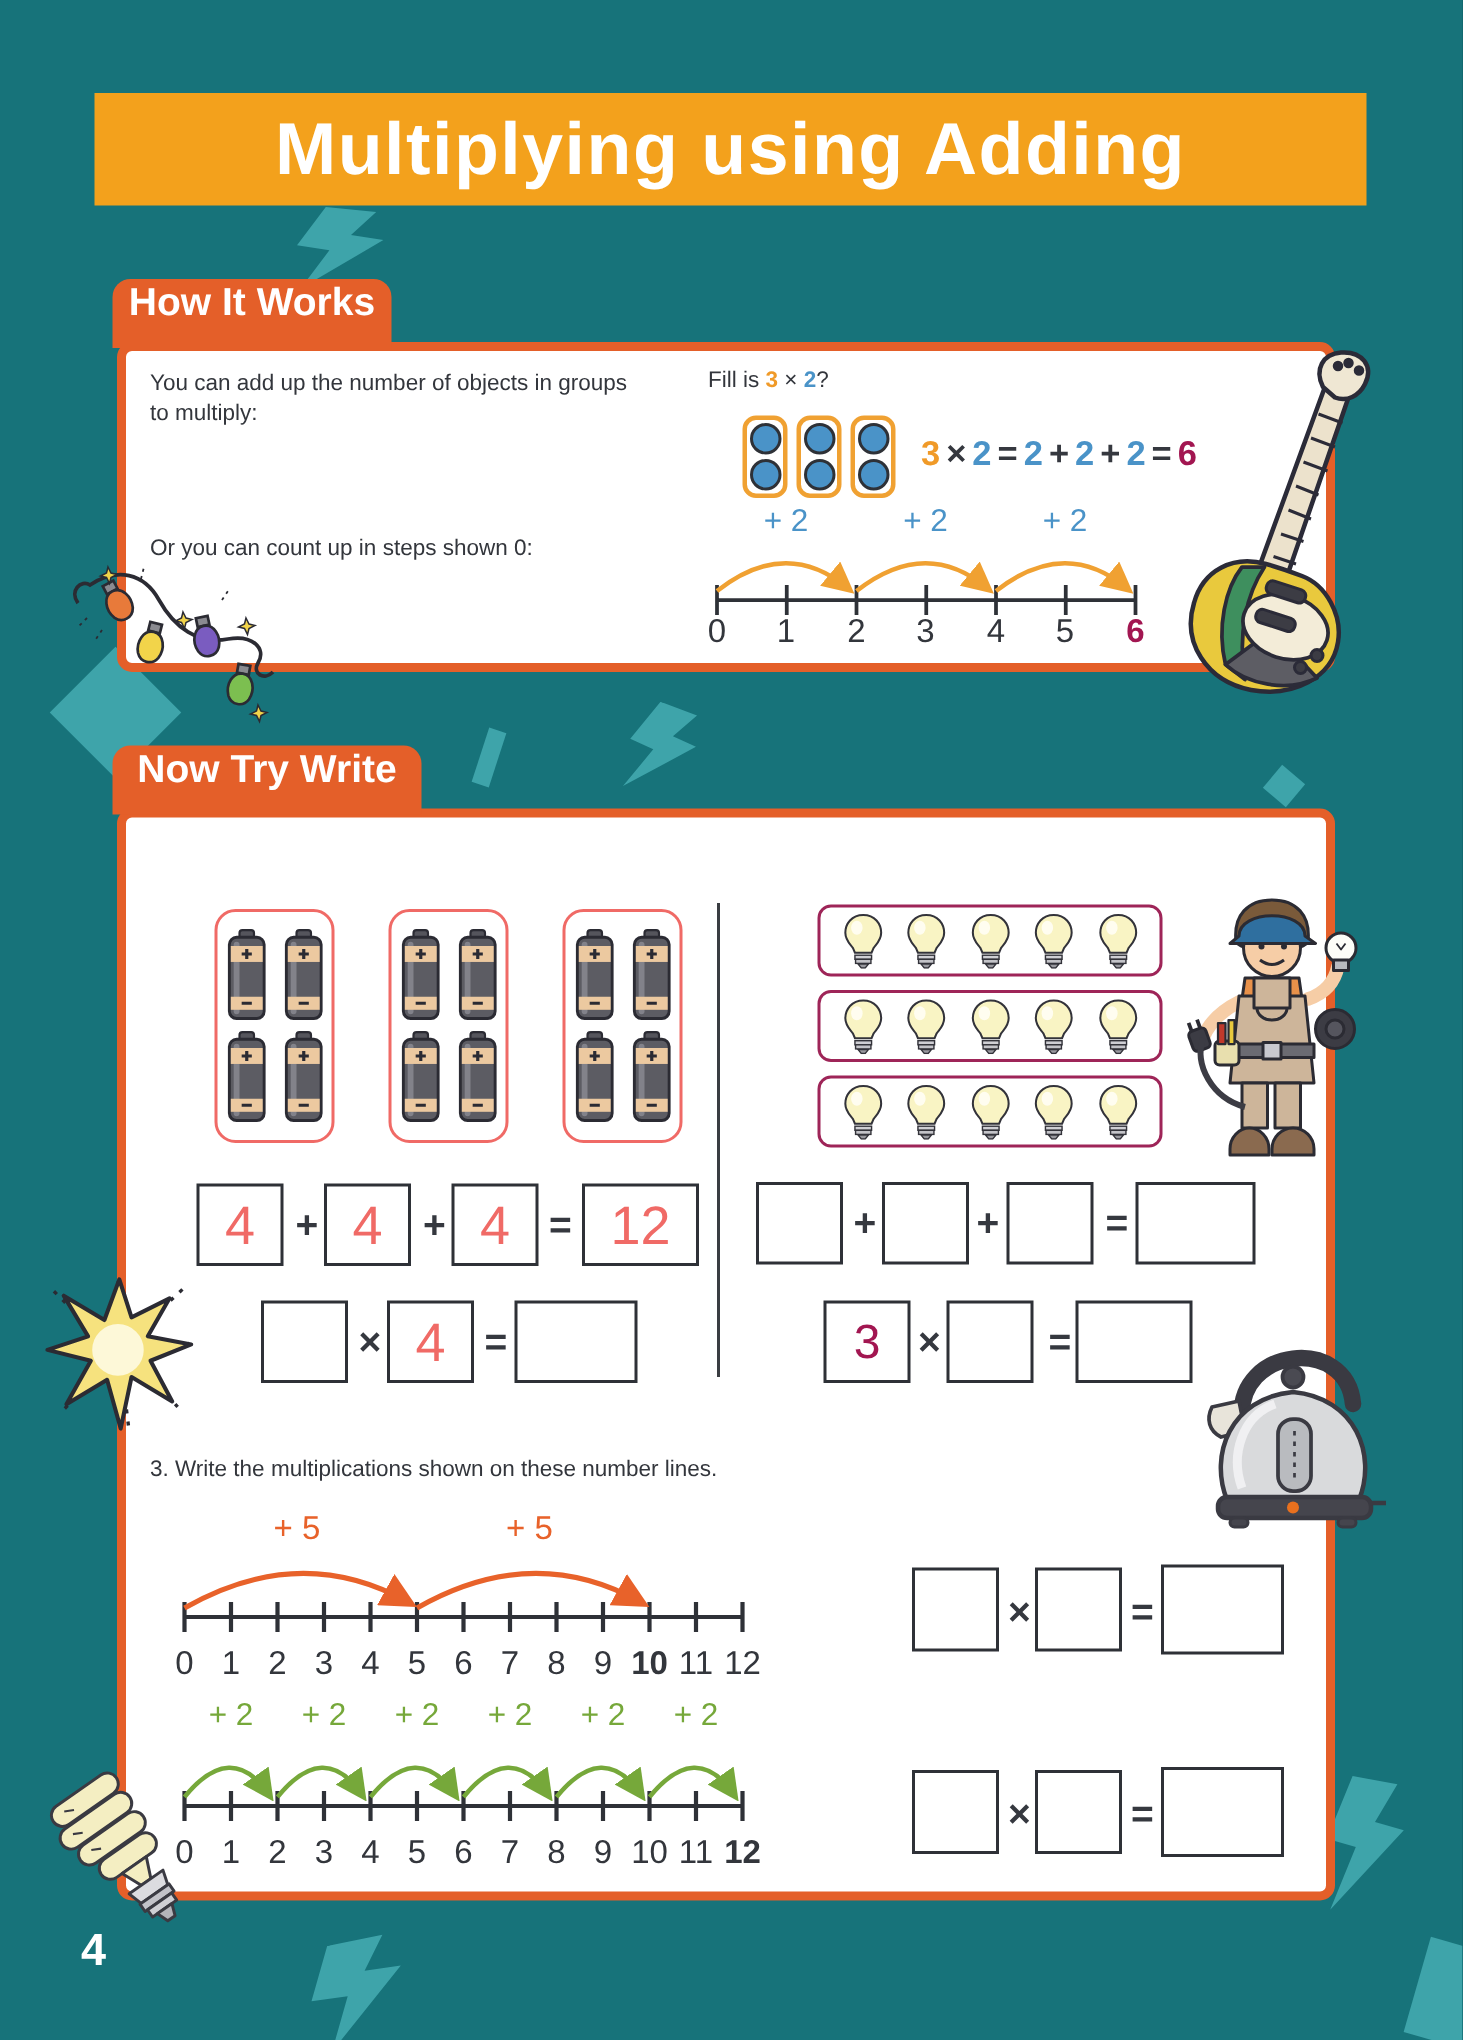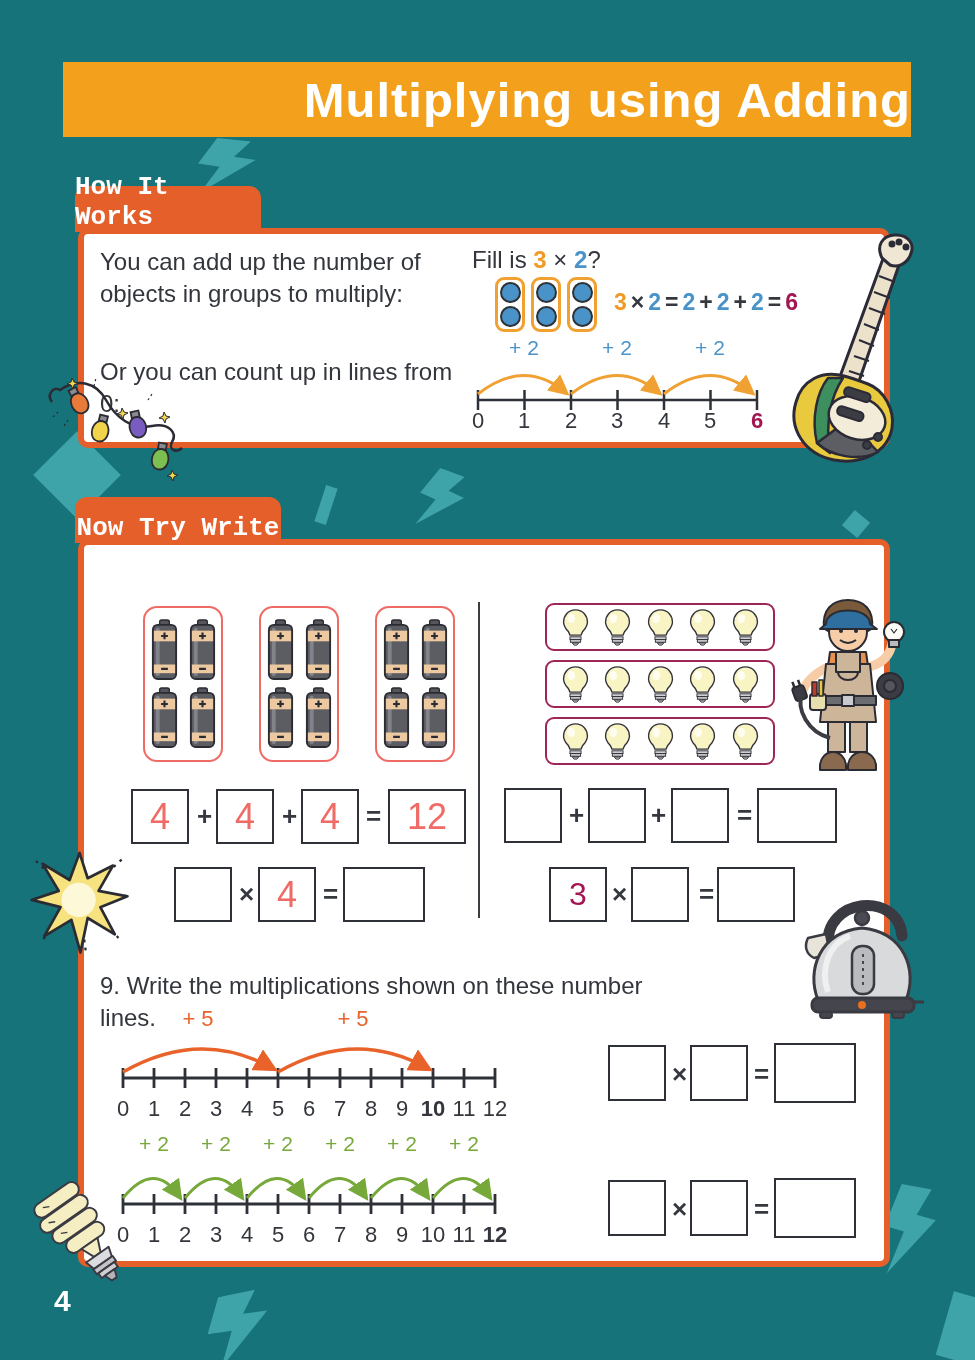--- a/index.html
+++ b/index.html
@@ -3,33 +3,33 @@
 <meta charset="utf-8">
 <style>
   * { box-sizing: border-box; margin: 0; padding: 0; }
   body { background:#0e5a60; font-family:"Liberation Sans", sans-serif; }
   .page { position:relative; width:975px; height:1360px; background:#17737a; overflow:hidden;
           font-family:"Liberation Sans", sans-serif; color:#33363c; }
 
   .deco { position:absolute; z-index:0; }
 
   .banner { position:absolute; left:63px; top:62px; width:848px; height:75px; background:#f3a11c;
-            display:flex; align-items:center; justify-content:flex-end; z-index:1; }
+            display:flex; align-items:center; justify-content:center; z-index:1; }
   .banner h1 { color:#fff; font-size:49px; font-weight:bold; letter-spacing:1px; }
 
   .tab { position:absolute; background:#e45f29; color:#fff; font-weight:bold; font-size:26px;
-         display:flex; align-items:flex-end; justify-content:center; border-radius:12px 12px 0 0; z-index:2;font-family:Liberation Mono, monospace; }
+         display:flex; align-items:flex-start; justify-content:center; border-radius:12px 12px 0 0; z-index:2; }
   .tab1 { left:75px; top:186px; width:186px; height:46px; }
   .tab2 { left:75px; top:497px; width:206px; height:46px; }
 
   .panel { position:absolute; background:#fff; border:6px solid #e45f29; border-radius:10px; z-index:1; }
   .panel1 { left:78px; top:228px; width:812px; height:220px; }
   .panel2 { left:78px; top:539px; width:812px; height:728px; }
 
-  .txt { position:absolute; font-size:24px; line-height:1.33; color:#33363c; z-index:2; }
+  .txt { position:absolute; font-size:15px; line-height:1.33; color:#33363c; z-index:2; }
 
   .dotgroup { position:absolute; width:30px; height:55px; border:3px solid #f0a132; border-radius:9px;
               background:#fff; display:flex; flex-direction:column; align-items:center; justify-content:center;
               gap:3px; z-index:2; }
   .dot { width:21px; height:21px; border-radius:50%; background:#4a93c8; border:2px solid #2e3137; }
 
   .hw-eq { position:absolute; z-index:2; font-size:23px; font-weight:bold; white-space:nowrap; }
   .hw-eq span { margin:0 2px; }
   .c-orange { color:#f09a28; } .c-blue { color:#4a93c8; } .c-maroon { color:#a21651; } .c-dark { color:#35383f; }
 
@@ -106,21 +106,21 @@
   <div class="banner">
     <h1>Multiplying using Adding</h1>
   </div>
 
   <div class="tab tab1">
     <span>How It Works</span>
   </div>
   <div class="panel panel1"></div>
 
   <div class="txt" style="left:100px;top:246px;width:330px">You can add up the number of objects in groups to multiply:</div>
-  <div class="txt" style="left:100px;top:356px;width:370px">Or you can count up in lines from 0:</div>
+  <div class="txt" style="left:100px;top:356px;width:370px">Or you can count up in steps shown 0:</div>
 
   <div class="txt" style="left:472px;top:244px;white-space:nowrap">
     <span>Fill is </span><span class="c-orange" style="font-weight:bold">3</span>
     <span class="c-dark">×</span>
     <span class="c-blue" style="font-weight:bold">2</span><span>?</span>
   </div>
 
   <div class="dotgroup" style="left:495px;top:277px">
       <span class="dot"></span>
       <span class="dot"></span>
@@ -423,21 +423,21 @@
       <path d="M116,128 h10" stroke-width="3"></path>
     </g>
   </svg>
 
   <svg class="ill" style="left:28px;top:846px;width:104px;height:116px" viewBox="0 0 115 125">
     <path d="M75,40 L105,12 M88,58 L114,52 M80,78 L100,100 M60,84 L64,116 M38,80 L14,104 M30,36 L8,14 M58,28 L56,4" stroke="#2b2b33" stroke-width="2.5" stroke-dasharray="3 6" fill="none"></path>
     <polygon points="57,6 66,34 94,20 78,48 110,54 80,66 96,96 66,78 58,116 48,80 18,98 36,66 4,58 34,48 16,18 46,36" fill="#f6e27e" stroke="#2b2b33" stroke-width="3" stroke-linejoin="round"></polygon>
     <circle cx="56" cy="58" r="19" fill="#fdf8d8"></circle>
   </svg>
 
-  <div class="txt" style="left:100px;top:970px;width:600px">9. Write the multiplications shown on these number lines.</div>
+  <div class="txt" style="left:100px;top:970px;width:600px">3. Write the multiplications shown on these number lines.</div>
 
   <div class="nline" style="left:108px;top:1006px;width:410px;height:120px">
     <span class="jump" style="left:60px;top:0;width:60px;color:#e8622a;font-size:22px">+ 5</span>
     <span class="jump" style="left:215px;top:0;width:60px;color:#e8622a;font-size:22px">+ 5</span>
     <svg width="400" height="66" style="top:22px">
       <defs>
           <marker id="arrR" markerWidth="7" markerHeight="7" refX="5" refY="3.5" orient="auto">
             <path d="M0,0 L7,3.5 L0,7 z" fill="#e8622a"></path>
           </marker>
         </defs>

